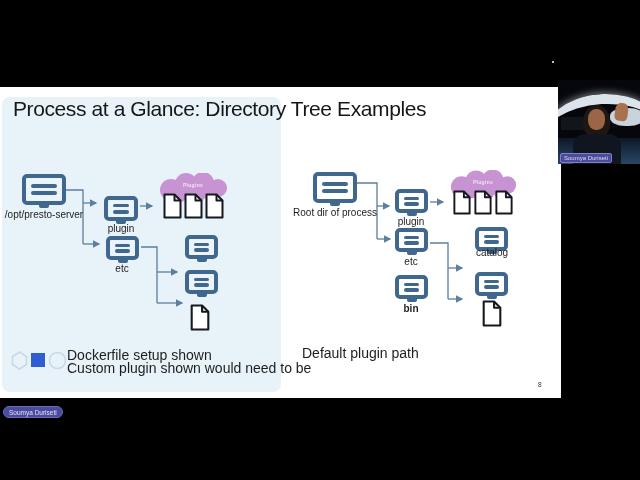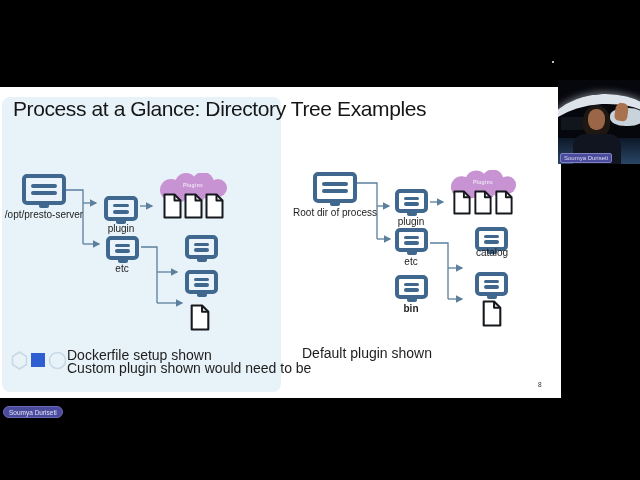--- a/index.html
+++ b/index.html
@@ -228,21 +228,21 @@
       <path d="M2.5 1.5 h10 l6 6 v17 h-16 z" fill="#fff" stroke="#15181c" stroke-width="2" stroke-linejoin="round"></path>
       <path d="M12.5 1.5 v6 h6" fill="none" stroke="#15181c" stroke-width="2" stroke-linejoin="round"></path>
     </svg>
 
     <div class="monitor sm fill-white" style="left:395px;top:188px">
       <i class="bar"></i>
         <i class="bar"></i>
     </div>
     <div class="nlabel" style="left:391px;top:216px;width:40px;font-weight:700">bin</div>
 
-    <div class="note" style="left:302px;top:260px">Default plugin shown</div>
+    <div class="note" style="left:302px;top:260px">Default plugin path</div>
 
     <div class="page-num" style="left:538px;top:294px">8</div>
   </div>
 
   <div class="cursor-dot"></div>
 
   <div class="webcam">
     <div class="wc-arc"></div>
     <div class="wc-glow"></div>
     <div class="wc-cab"></div>

